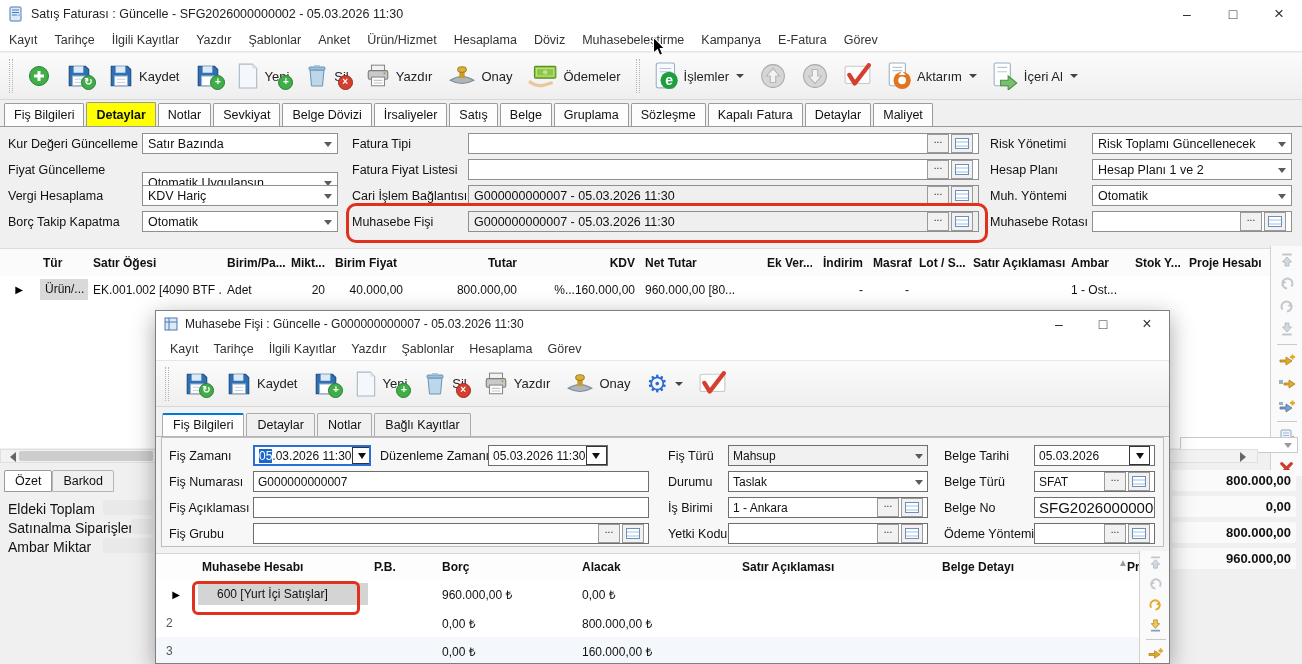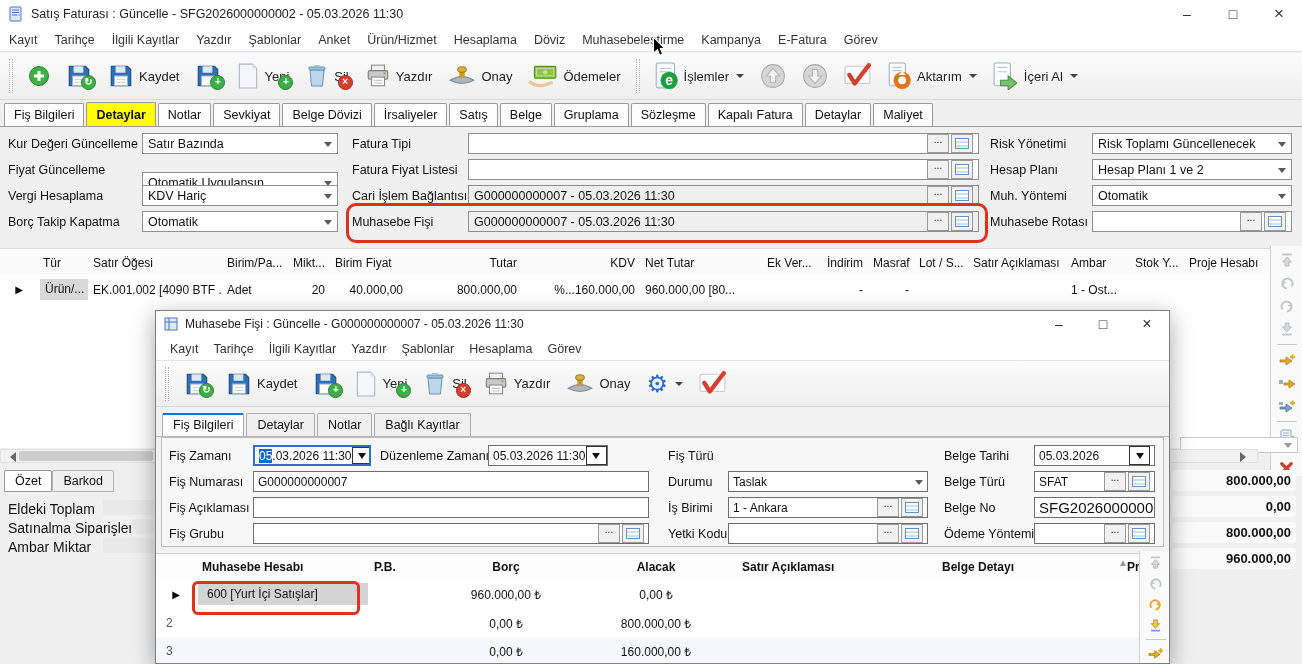--- a/index.html
+++ b/index.html
@@ -29,21 +29,21 @@
   .fld{height:21px;background:#fff;border:1px solid #8f8f8f;display:flex;align-items:center;padding:0 5px;box-sizing:border-box;font-size:12.5px;white-space:nowrap;overflow:hidden}
   .fld.ro{background:#efefef}
   .chev{margin-left:auto;width:0;height:0;border:4px solid transparent;border-top:5px solid #5a5a5a;margin-top:5px}
   .lkp{margin-left:auto;width:20px;height:17px;background:#f1f1f1;border:1px solid #9a9a9a;font-size:10px;line-height:9px;text-align:center;color:#222;flex:0 0 auto}
   .kpd{margin-left:2px;width:20px;height:17px;background:#f1f1f1;border:1px solid #9a9a9a;display:flex;align-items:center;justify-content:center;flex:0 0 auto}
   .kico{width:12px;height:9px;border:1px solid #6f8fb4;background:repeating-linear-gradient(to bottom,#ffffff 0 2px,#cfe0f5 2px 4px)}
   .redbox{position:absolute;border:3px solid #e0301e;border-radius:10px;pointer-events:none}
   
   .mgridhead,.mgridrow{position:absolute;left:0;width:1270px;display:grid;
     grid-template-columns:38px 50px 134px 64px 44px 78px 114px 118px 122px 50px 56px 46px 54px 98px 64px 54px minmax(0,1fr);align-items:center}
-  .mgridhead{top:248px;height:28px;background:#fbfbfb;border-top:1px solid #dcdcdc;border-bottom:1px solid #bccadb;font-weight:normal}
+  .mgridhead{top:248px;height:28px;background:#fbfbfb;border-top:1px solid #dcdcdc;border-bottom:1px solid #bccadb;font-weight:bold}
   .mgridrow{top:276px;height:27px;background:#fff;border-bottom:1px solid #e2e7ee}
   .gc{padding:0 5px;white-space:nowrap;overflow:hidden;font-size:12px}
   .gc.r{text-align:right}
   .gc.selcell{background:#d9d9d9;height:21px;line-height:21px;margin-left:2px}
   .gridbg{left:0;top:303px;width:1270px;height:145px;background:#fff}
   
   .vtb{left:1270px;top:246px;width:32px;height:230px;background:#fafafa;border-left:1px solid #d2d2d2;display:flex;flex-direction:column;align-items:center;gap:7px;padding-top:6px;box-sizing:border-box}
   .vsep{width:20px;border-top:1px solid #c9c9c9}
   
   .hscroll{left:0;top:449px;width:1258px;height:14px;background:#f2f2f2;border:1px solid #e0e0e0;box-sizing:border-box}
@@ -70,22 +70,22 @@
   .dfld.gray{background:#f1f1f1}
   .dcb{margin-left:auto;width:19px;align-self:stretch;border:1px solid #333;background:#fff;display:flex;align-items:center;justify-content:center;flex:0 0 auto}
   .dcb i{width:0;height:0;border:4px solid transparent;border-top:6px solid #111;margin-top:5px}
   .seltxt{background:#1a66c9;color:#fff}
   .dgridhead,.dgr{position:absolute;left:0;width:985px;display:grid;
     grid-template-columns:40px 172px 68px 140px 160px 200px 185px minmax(0,1fr);align-items:center}
   .dgridhead{top:242px;height:26px;background:#fdfdfd;border-top:1px solid #d5d5d5;border-bottom:1px solid #b7c3d3;font-weight:bold}
   .dgr{background:#fff;border-bottom:1px solid #e3e8ef}
   .dgr.alt{background:#f4f7fb}
   .dc{padding:0 6px;white-space:nowrap;overflow:hidden;font-size:12px}
-  .dc.r{text-align:center}
-  .acct-cell{background:#d4d4d4;height:22px;line-height:22px;padding:0 9px;margin-left:2px;white-space:nowrap;overflow:hidden}
+  .dc.r{text-align:left}
+  .acct-cell{background:#d4d4d4;height:22px;line-height:22px;padding:0 19px;margin-left:2px;white-space:nowrap;overflow:hidden}
   .d-vtb{position:absolute;left:983px;top:240px;width:32px;height:114px;background:#fafafa;border-left:1px solid #d2d2d2;display:flex;flex-direction:column;align-items:center;gap:6px;padding-top:4px;box-sizing:border-box}
   .marker{font-size:10px;color:#000;text-align:center}
   .rownum{color:#555;padding-left:10px}
   svg{display:block}
 </style>
 </head>
 <body>
 
 <div class="abs titlebar">
   <span>
@@ -602,20 +602,24 @@
   <div class="abs lbl" style="left:13px;top:216px">Fiş Grubu</div>
   <div class="abs dfld" style="left:97px;top:212px;width:396px">
       <span></span>
       <span class="lkp">...</span>
       <span class="kpd">
         <span class="kico"></span>
       </span>
     </div>
 
   <div class="abs lbl" style="left:512px;top:138px">Fiş Türü</div>
+  <div class="abs dfld gray" style="left:572px;top:134px;width:200px">
+      <span>Mahsup</span>
+      <span class="chev"></span>
+    </div>
   <div class="abs lbl" style="left:512px;top:164px">Durumu</div>
   <div class="abs dfld" style="left:572px;top:160px;width:200px">
       <span>Taslak</span>
       <span class="chev"></span>
     </div>
   <div class="abs lbl" style="left:512px;top:190px">İş Birimi</div>
   <div class="abs dfld" style="left:572px;top:186px;width:200px">
       <span>1 - Ankara</span>
       <span class="lkp">...</span>
       <span class="kpd">

